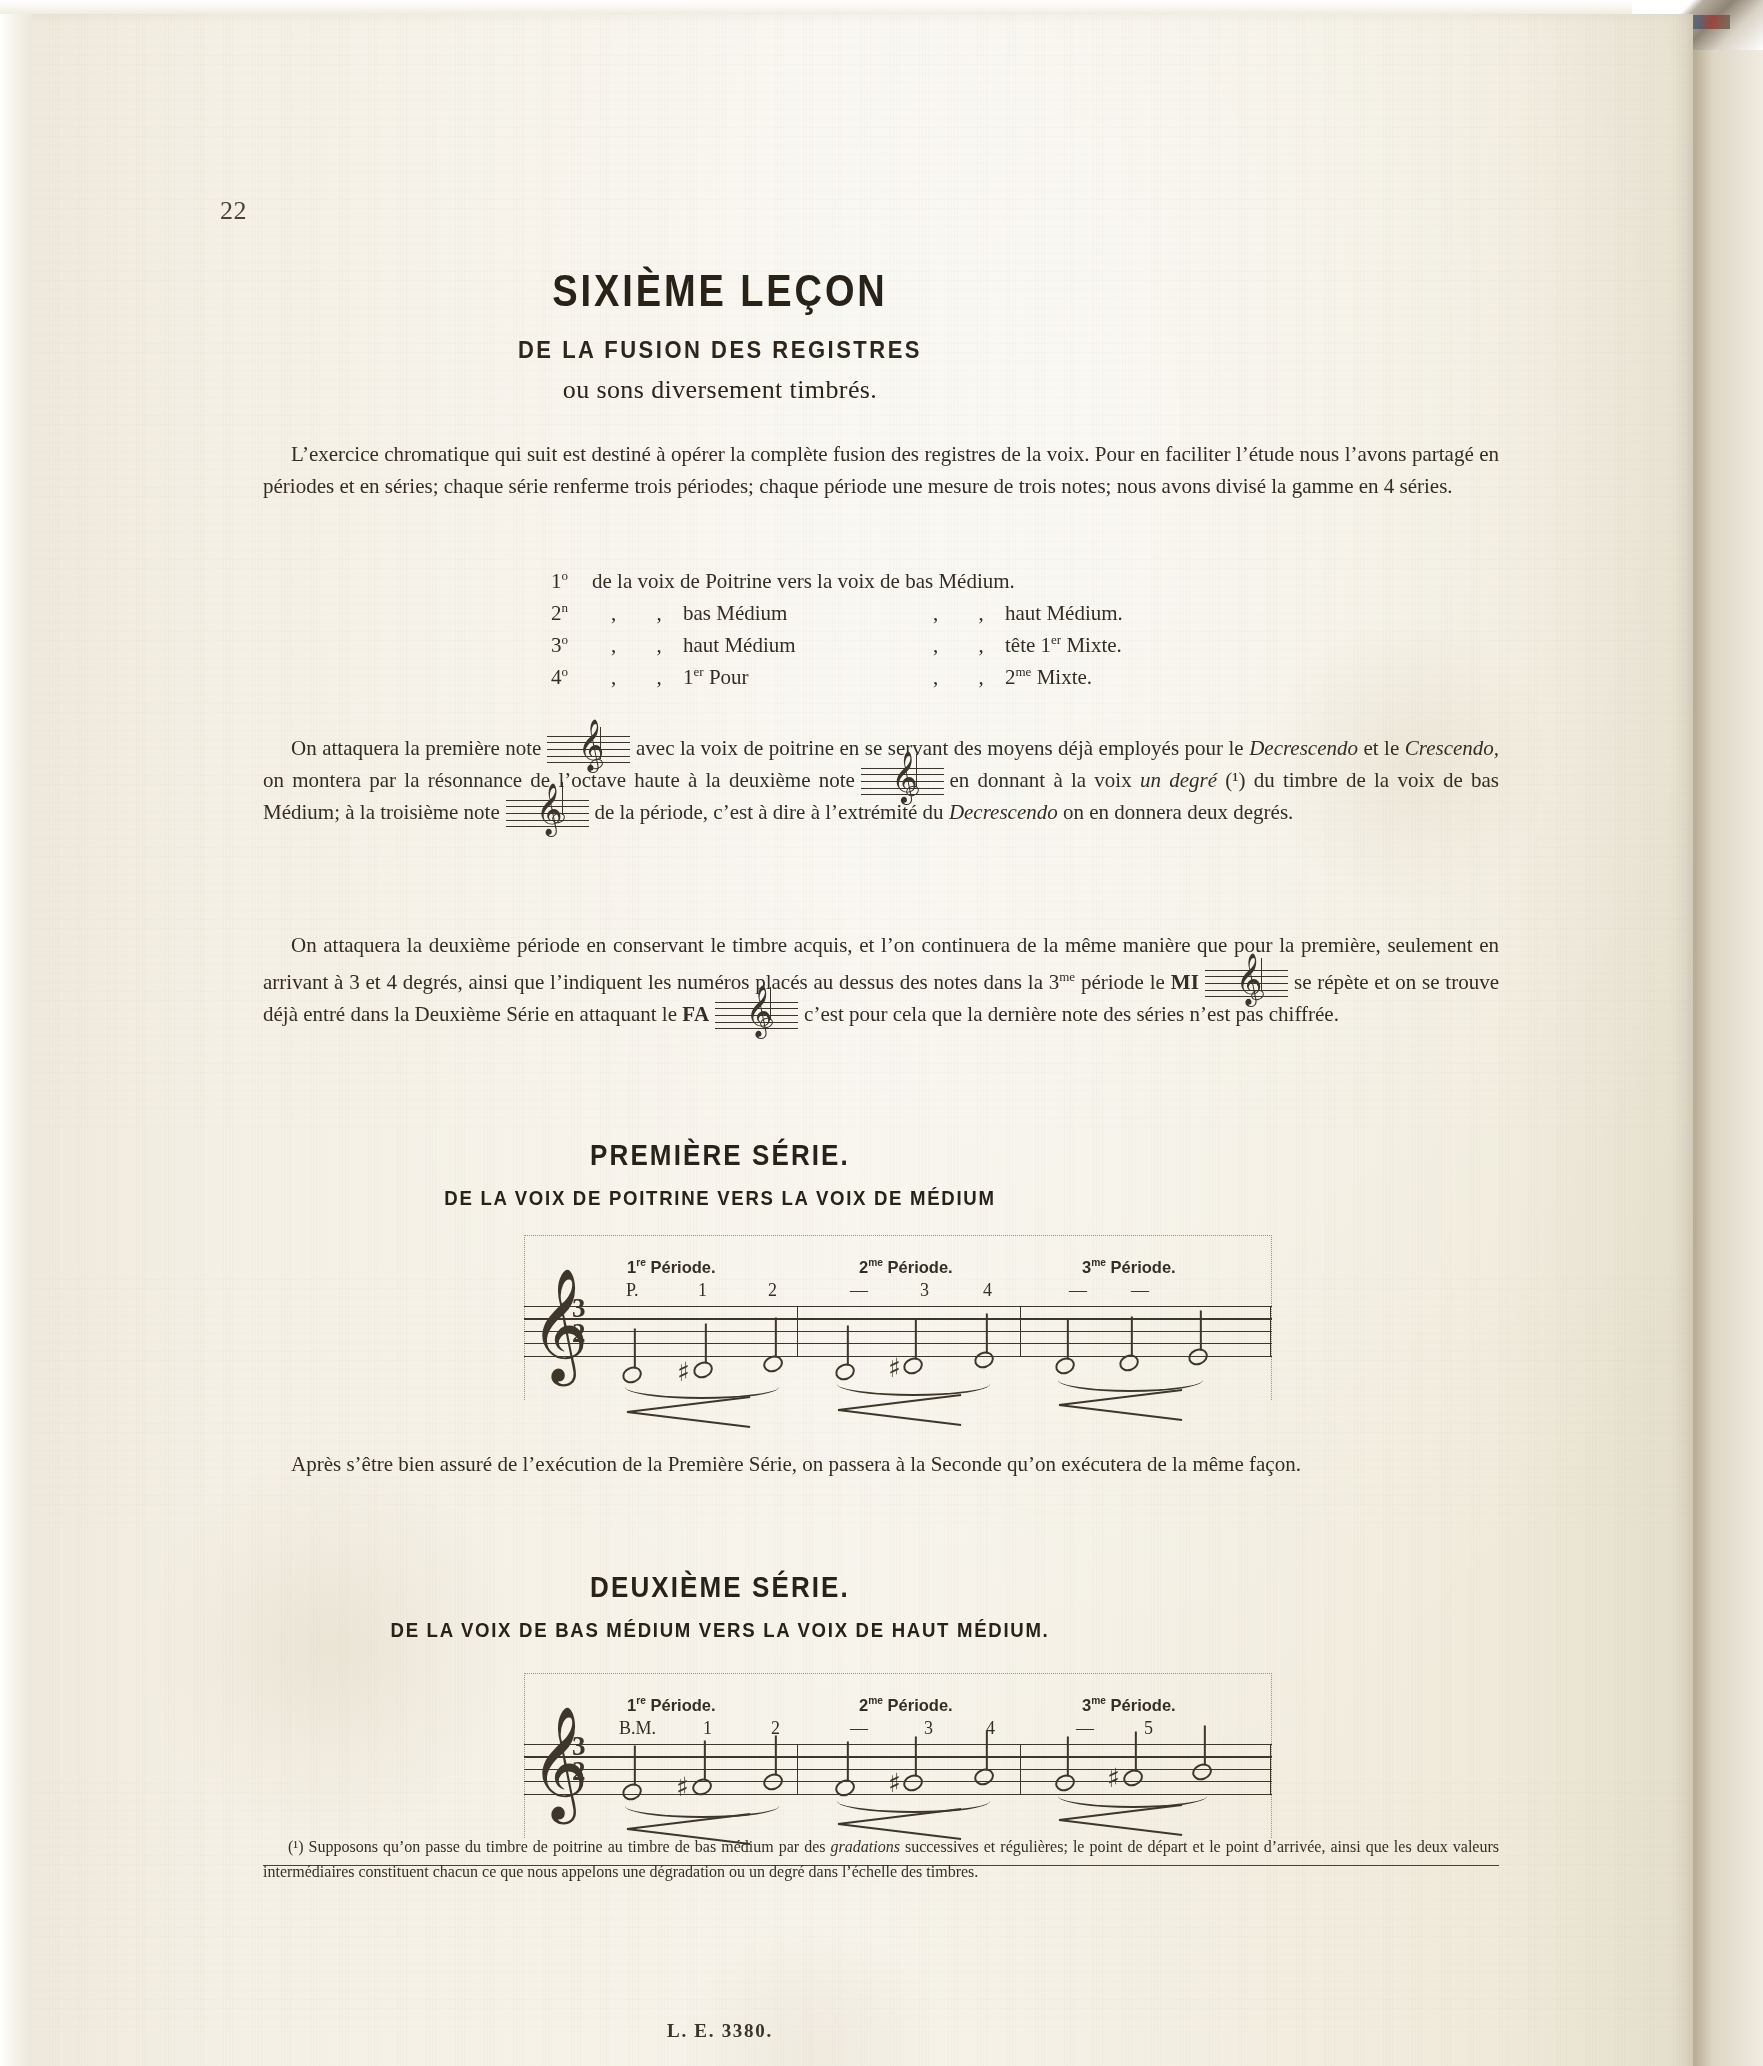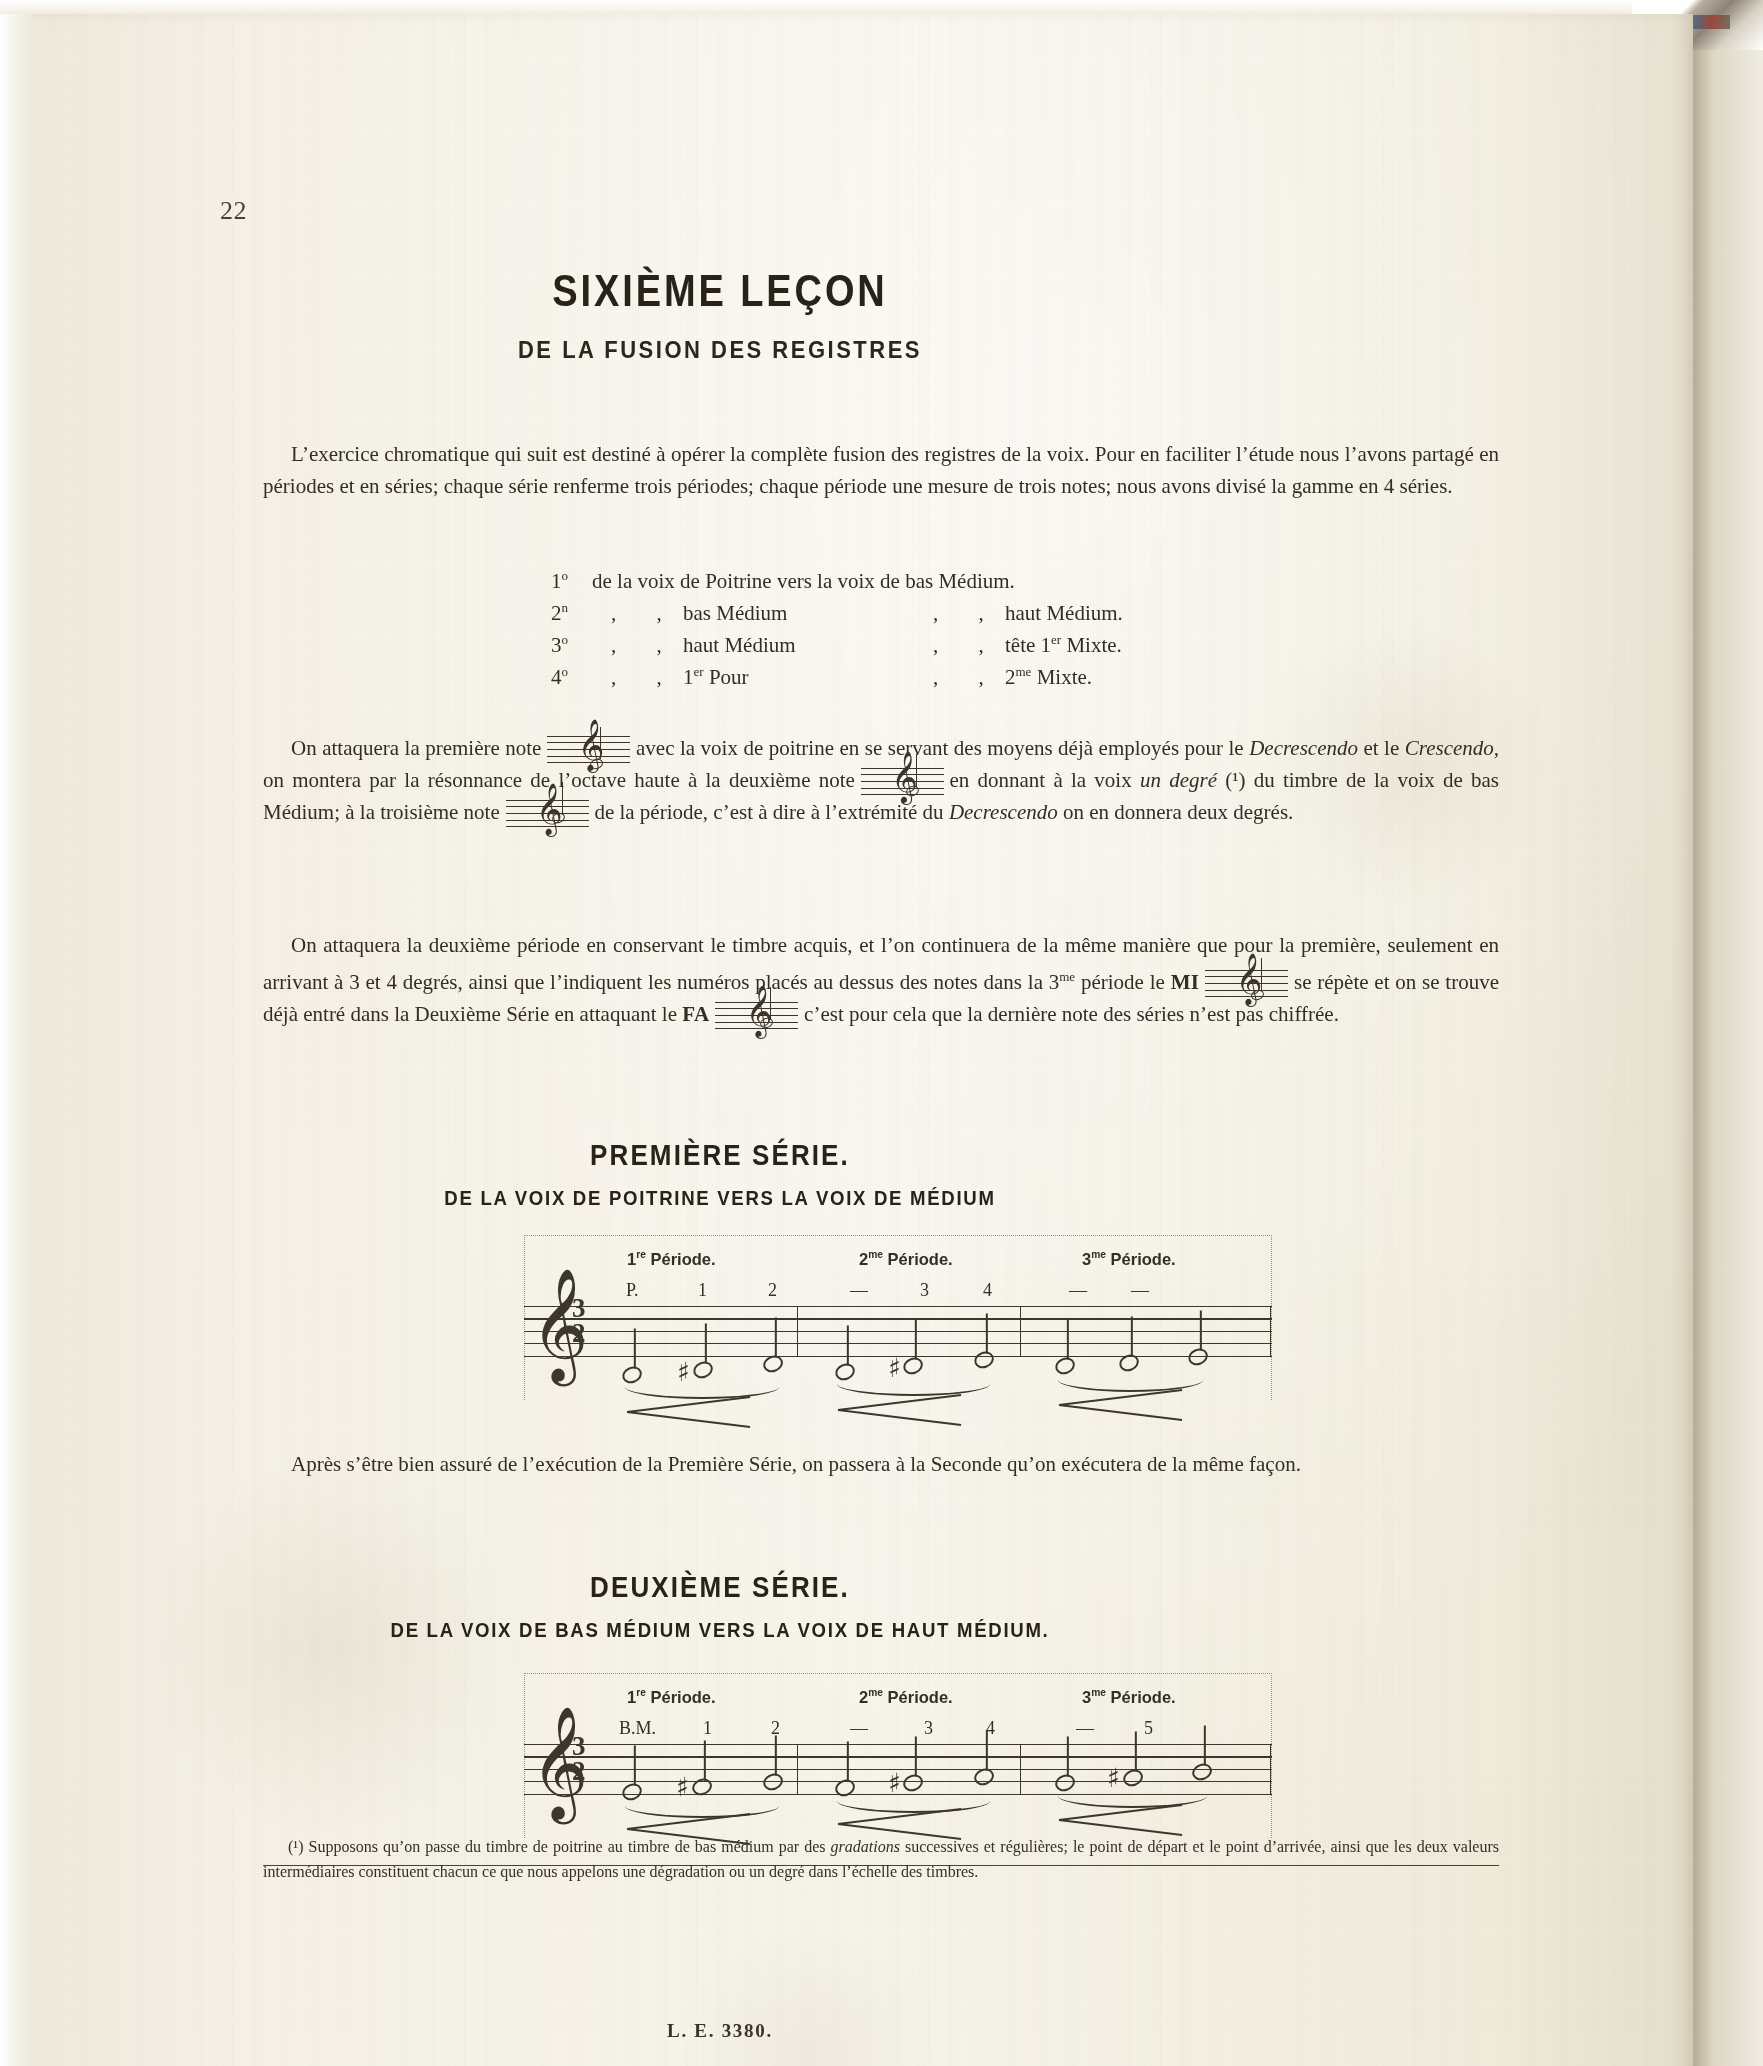--- a/index.html
+++ b/index.html
@@ -224,21 +224,21 @@
   }
   .dotted-frame {
     position: absolute;
     inset: 0;
     border: 1.7px dotted #8a8070;
     border-bottom: none;
     opacity: .85;
   }
   .period-labels {
     position: absolute;
-    top: 14px; left: 0; width: 100%;
+    top: 22px; left: 0; width: 100%;
     height: 25px;
   }
   .period-labels span {
     position: absolute;
     font-family: "Liberation Sans", sans-serif;
     font-weight: bold;
     font-size: 16.5px;
     color: #342e25;
     white-space: nowrap;
   }
@@ -359,20 +359,21 @@
 <div id="page-sheet">
   <div id="paper-grain"></div>
 
   <div id="content">
 
     <div class="page-number">22</div>
 
     <div class="title-block">
       <div class="lesson-title">SIXIÈME LEÇON</div>
       <div class="lesson-subtitle">DE  LA  FUSION  DES  REGISTRES</div>
+      <div class="lesson-subtitle2">ou sons  diversement timbrés.</div>
     </div>
 
     <div class="body-col" style="top:424px;">
       <p class="para">L’exercice chromatique qui suit est destiné à opérer la complète fusion des registres de la voix. Pour en faciliter l’étude nous l’avons partagé en périodes et en séries; chaque série renferme trois périodes; chaque période une mesure de trois notes; nous avons divisé la gamme en 4 séries.</p>
     </div>
 
     <div class="series-list">
 
       <div class="row">
         <span class="num">1<sup class="ord">o</sup></span>

